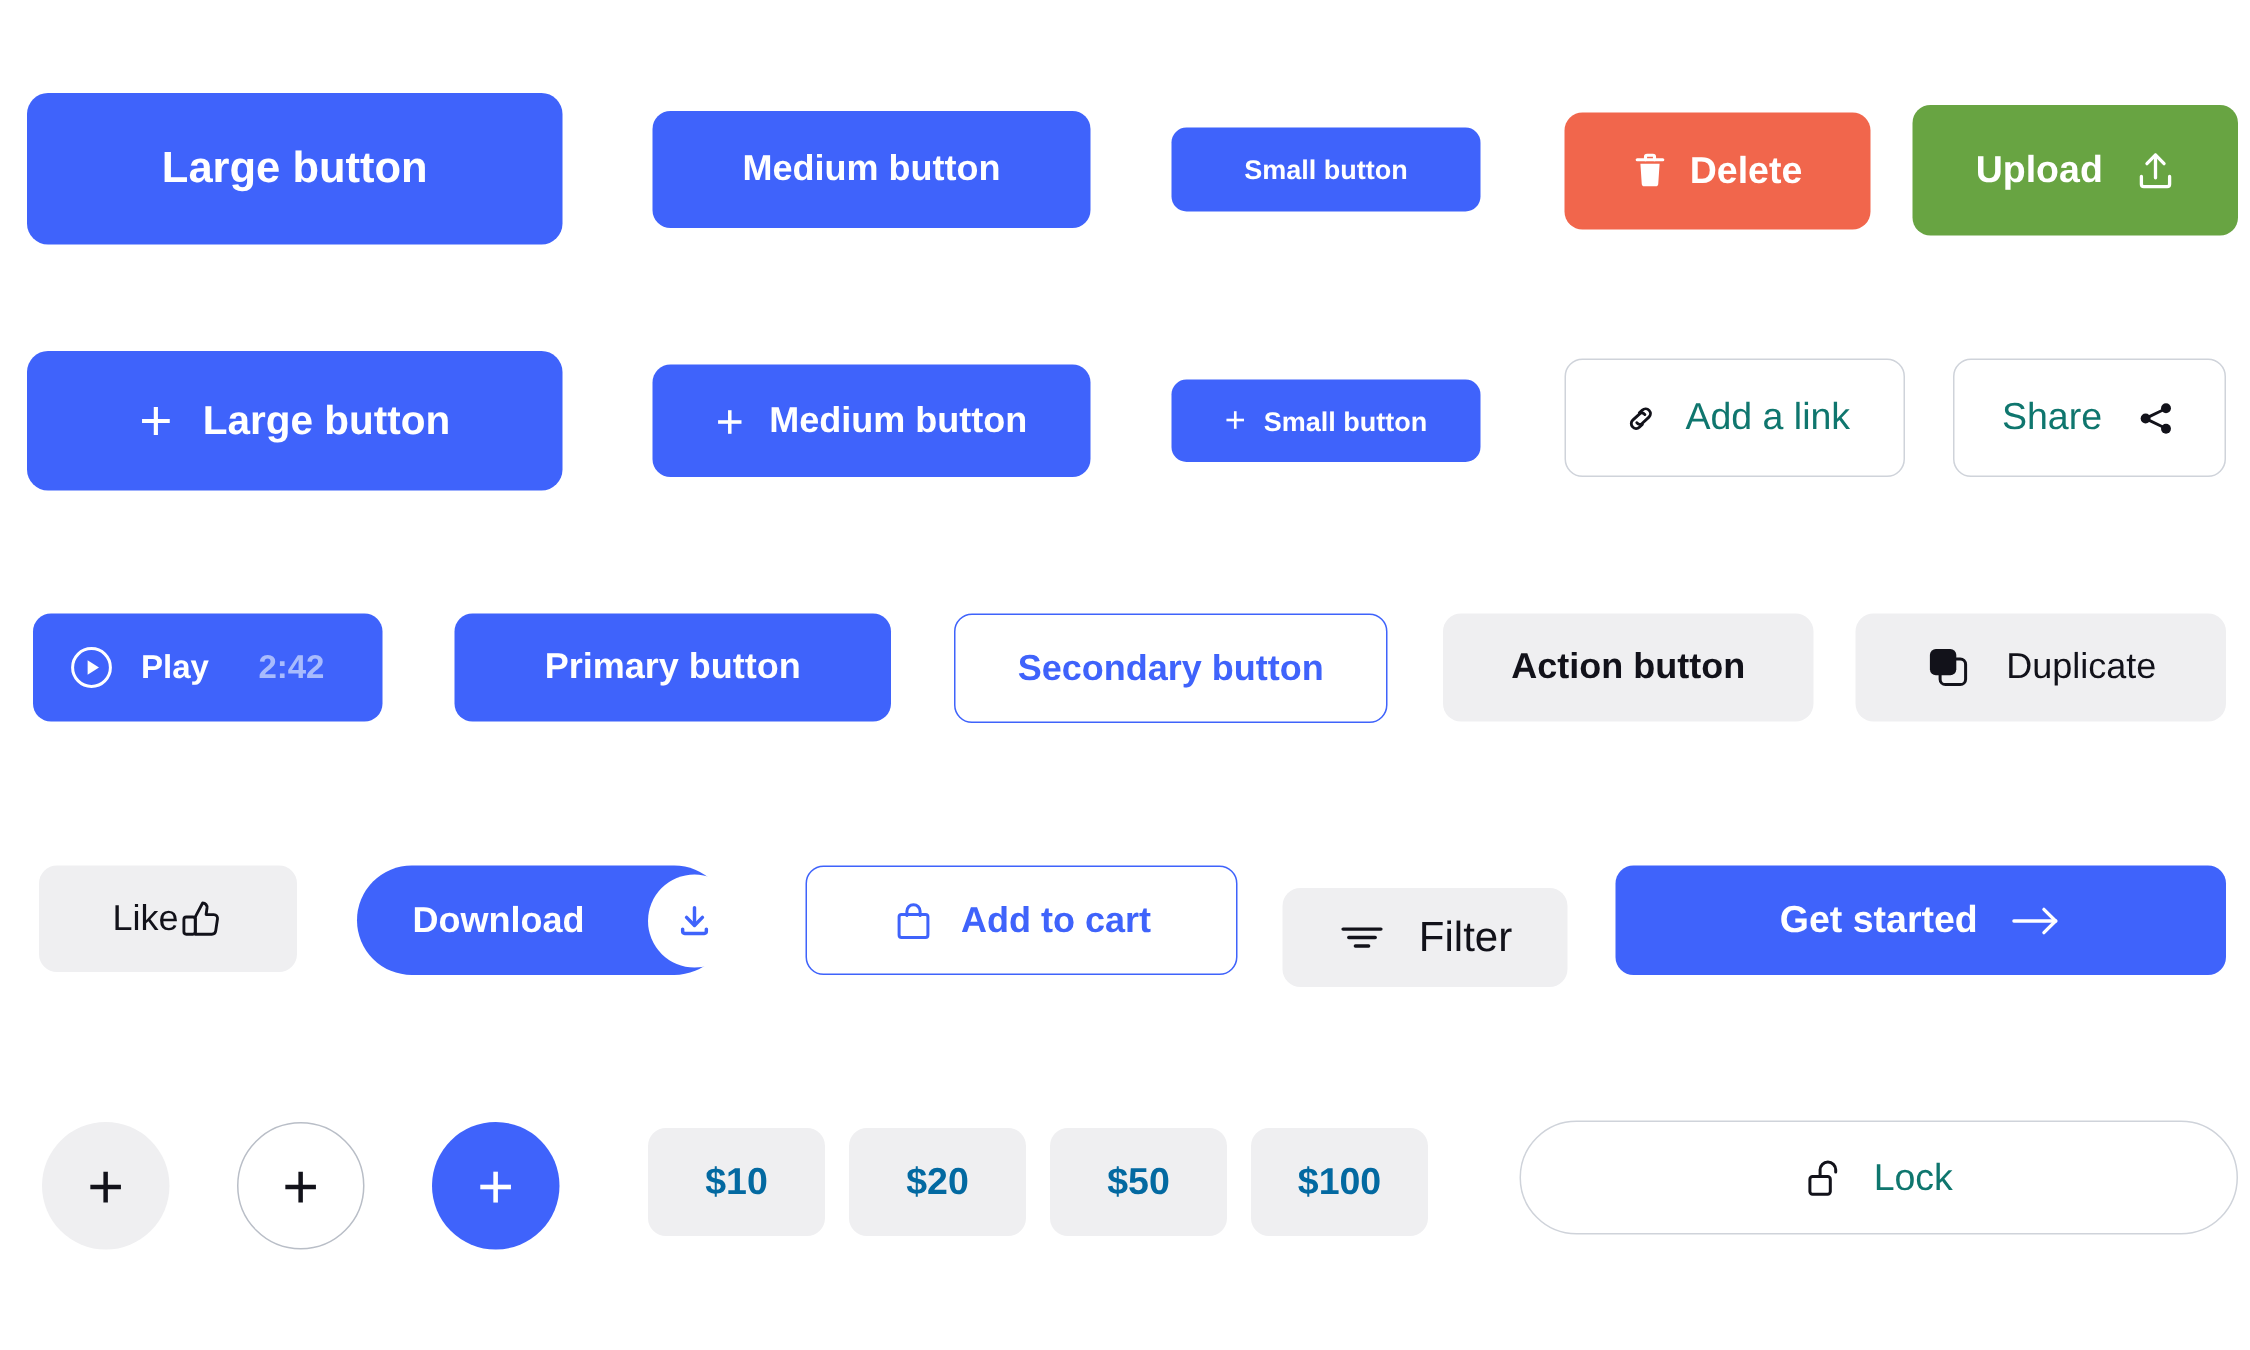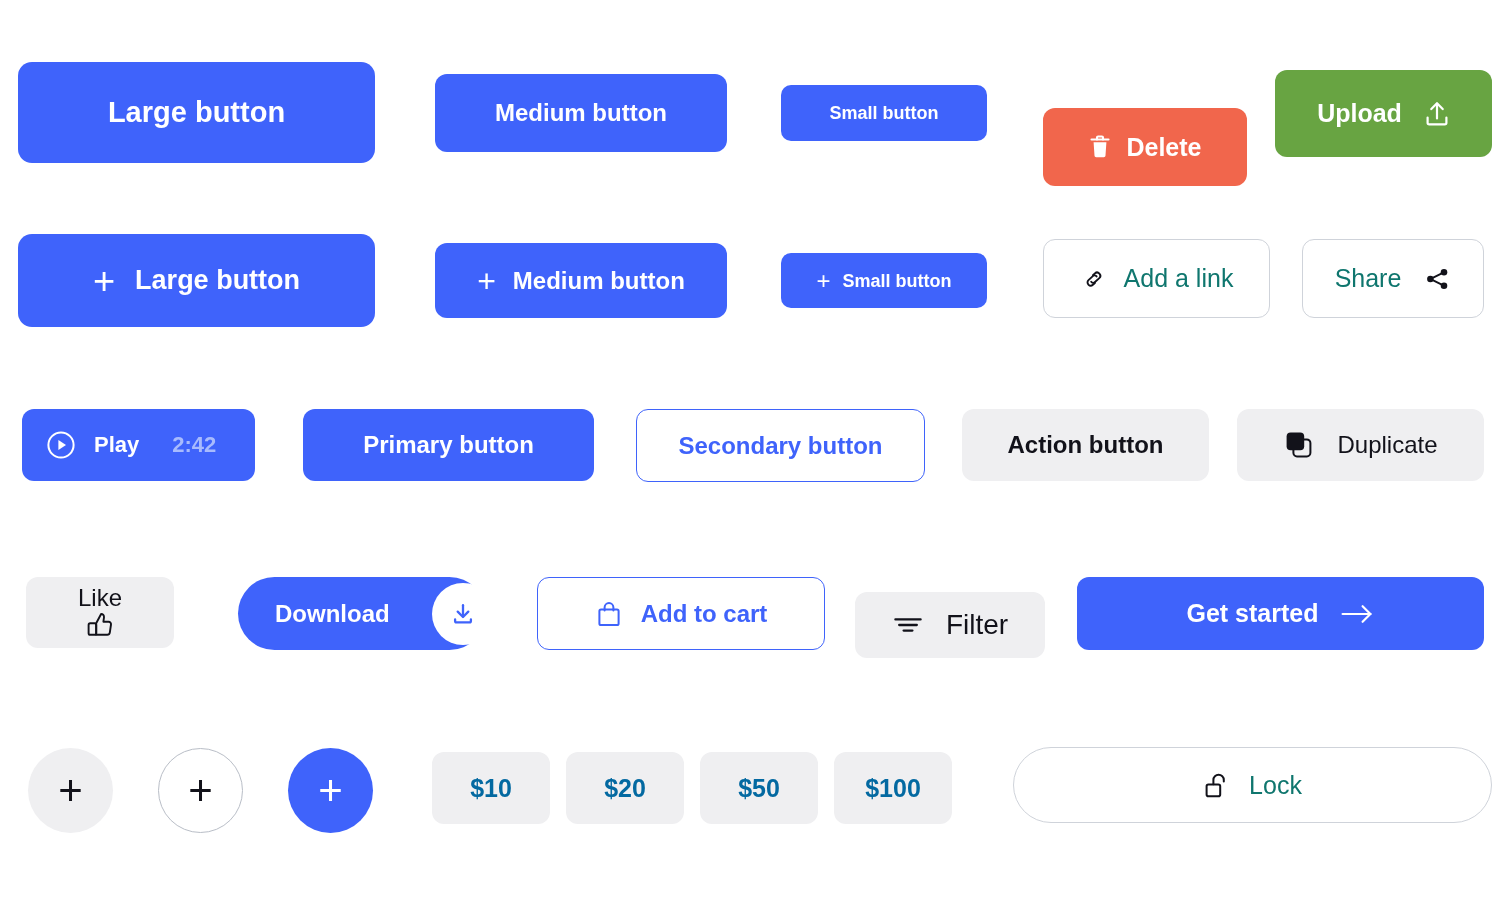--- a/index.html
+++ b/index.html
@@ -56,39 +56,39 @@
     color: #3f63fb;
     border: 1.5px solid #3f63fb;
   }
   .btn-red { background: #f1664c; }
   .btn-green { background: #68a442; }
 
   
   #large-button       { left: 18px;   top: 62px;  width: 357px; height: 101px; border-radius: 14px; font-size: 29px; }
   #medium-button      { left: 435px;  top: 74px;  width: 292px; height: 78px;  border-radius: 12px; font-size: 24px; }
   #small-button       { left: 781px;  top: 85px;  width: 206px; height: 56px;  border-radius: 10px; font-size: 18px; }
-  #delete-button      { left: 1043px; top: 75px;  width: 204px; height: 78px;  border-radius: 12px; font-size: 25px; gap: 14px; margin-top: 33px; }
+  #delete-button      { left: 1043px; top: 75px;  width: 204px; height: 78px;  border-radius: 12px; font-size: 25px; gap: 14px; }
   #upload-button      { left: 1275px; top: 70px;  width: 217px; height: 87px;  border-radius: 12px; font-size: 25px; gap: 22px; }
 
   
   #large-add-button   { left: 18px;   top: 234px; width: 357px; height: 93px;  border-radius: 14px; font-size: 27px; gap: 20px; }
   #medium-add-button  { left: 435px;  top: 243px; width: 292px; height: 75px;  border-radius: 12px; font-size: 24px; gap: 17px; }
   #small-add-button   { left: 781px;  top: 253px; width: 206px; height: 55px;  border-radius: 10px; font-size: 18px; gap: 12px; }
   #add-link-button    { left: 1043px; top: 239px; width: 227px; height: 79px;  border-radius: 12px; font-size: 25px; gap: 16px; font-weight: 400; }
   #share-button       { left: 1302px; top: 239px; width: 182px; height: 79px;  border-radius: 12px; font-size: 25px; gap: 22px; font-weight: 400; }
 
   
   #play-button        { left: 22px;   top: 409px; width: 233px; height: 72px;  border-radius: 12px; font-size: 22px; justify-content: flex-start; padding-left: 24px; }
   #primary-button     { left: 303px;  top: 409px; width: 291px; height: 72px;  border-radius: 12px; font-size: 24px; }
   #secondary-button   { left: 636px;  top: 409px; width: 289px; height: 73px;  border-radius: 12px; font-size: 24px; }
   #action-button      { left: 962px;  top: 409px; width: 247px; height: 72px;  border-radius: 12px; font-size: 24px; font-weight: 700; }
   #duplicate-button   { left: 1237px; top: 409px; width: 247px; height: 72px;  border-radius: 12px; font-size: 24px; gap: 22px; font-weight: 400; }
 
   
-  #like-button        { left: 26px;   top: 577px; width: 148px; height: 71px;  border-radius: 12px; font-size: 24px; font-weight: 400; flex-direction: column; }
+  #like-button        { left: 26px;   top: 577px; width: 172px; height: 71px;  border-radius: 12px; font-size: 24px; font-weight: 400; }
   #download-button    { left: 238px;  top: 577px; width: 248px; height: 73px;  border-radius: 37px; font-size: 24px; justify-content: flex-start; padding-left: 37px; overflow: visible; }
   #add-to-cart-button { left: 537px;  top: 577px; width: 288px; height: 73px;  border-radius: 12px; font-size: 24px; gap: 18px; }
   #filter-button      { left: 855px;  top: 592px; width: 190px; height: 66px;  border-radius: 12px; font-size: 28px; gap: 22px; font-weight: 400; }
   #get-started-button { left: 1077px; top: 577px; width: 407px; height: 73px;  border-radius: 12px; font-size: 25px; gap: 22px; }
 
   
   .fab {
     position: absolute;
     box-sizing: border-box;
     border-radius: 50%;

